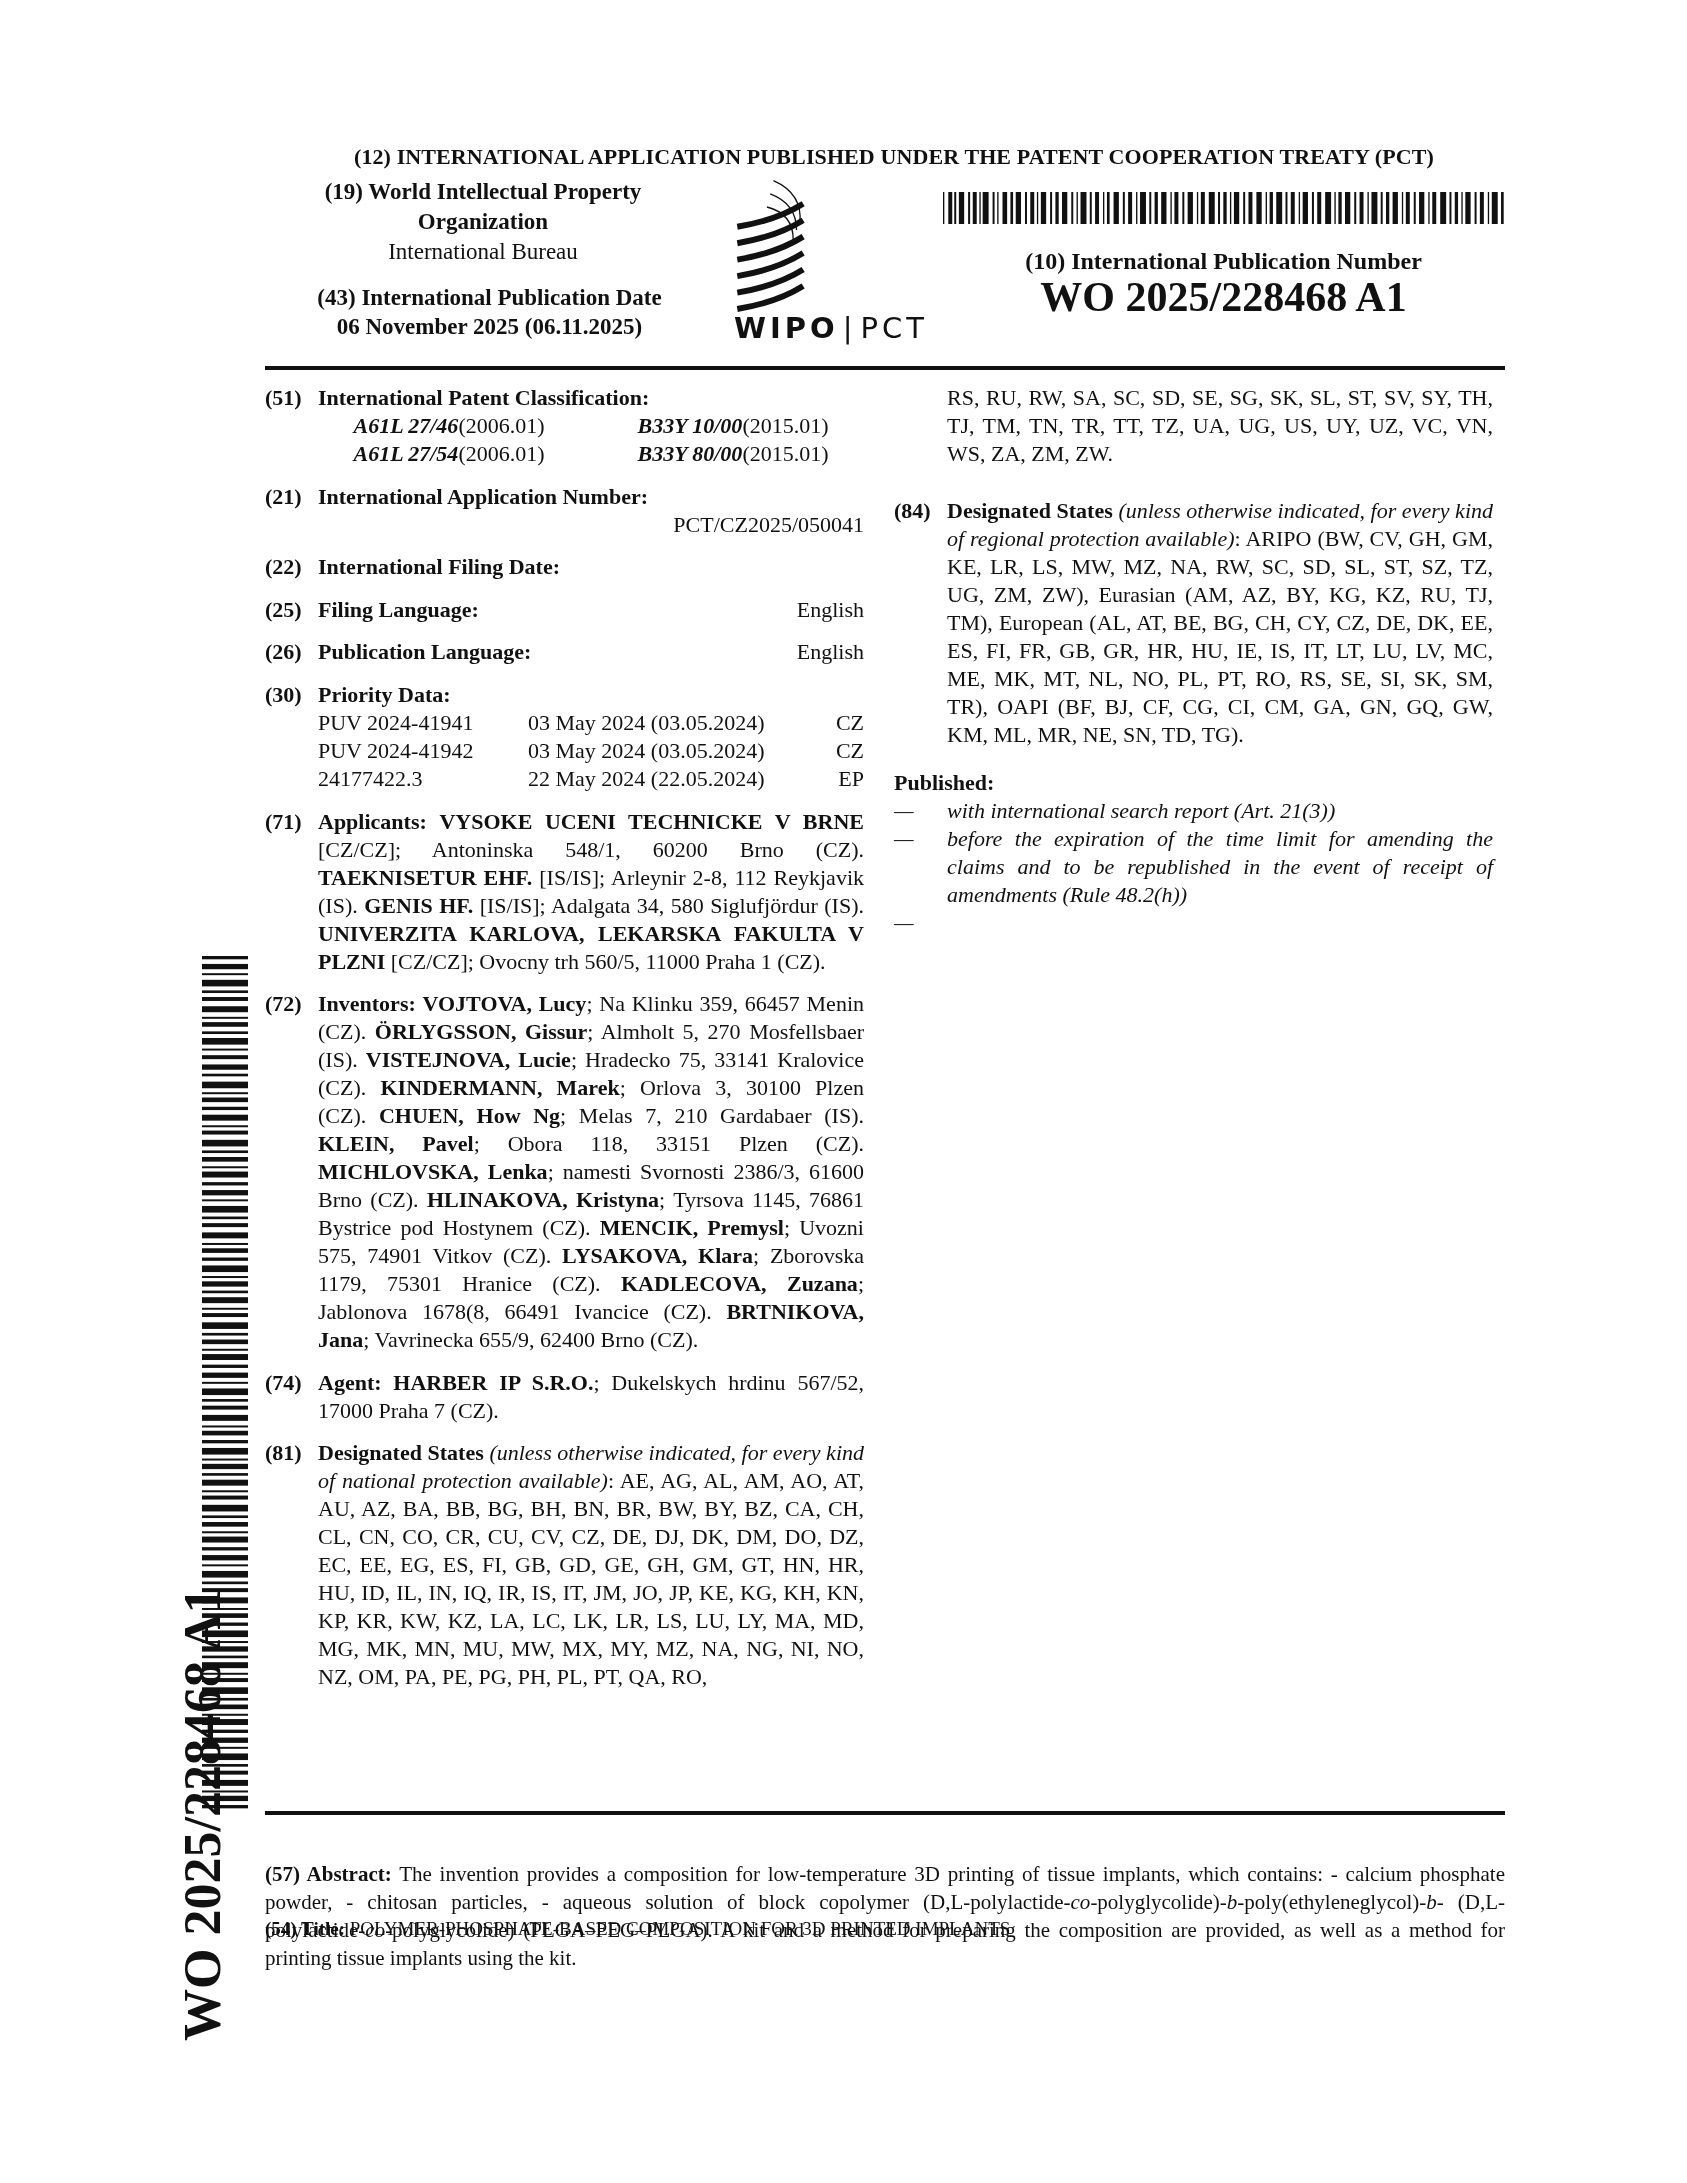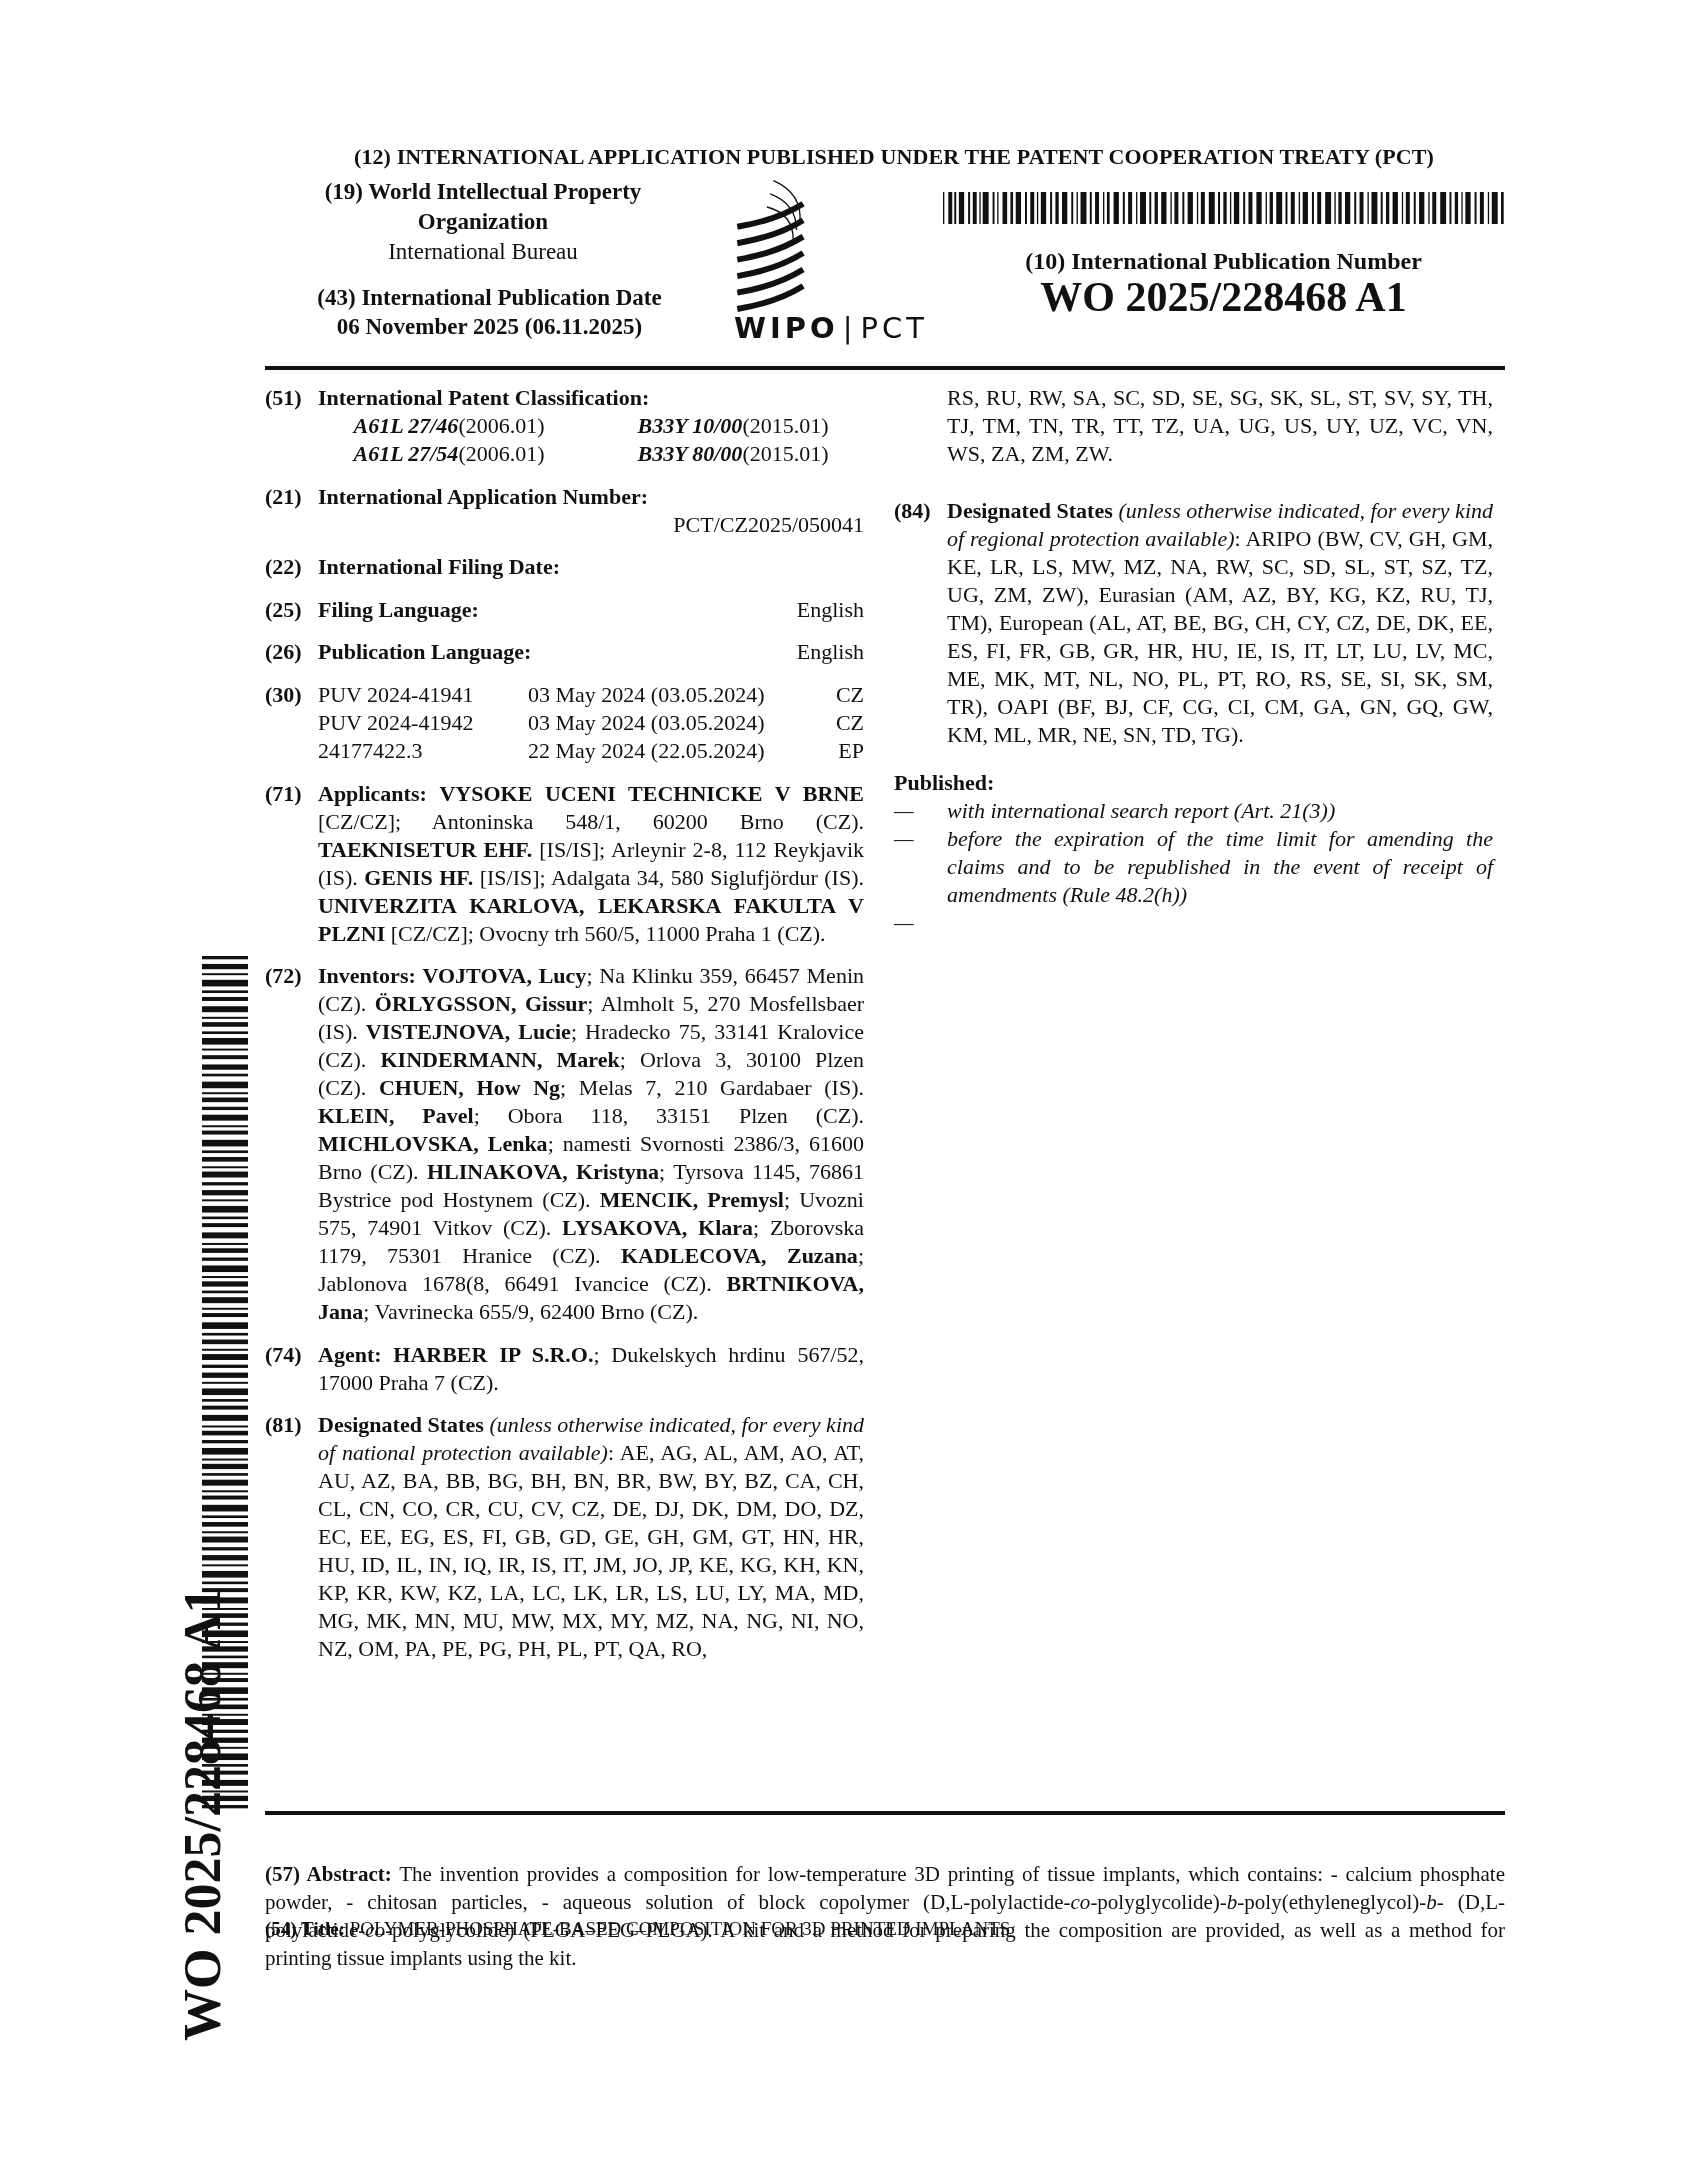--- a/index.html
+++ b/index.html
@@ -218,20 +218,21 @@
   </div>
 
   <div class="field" style="display:flex;justify-content:space-between;">
     <span class="num">(26)</span>
     <span class="lbl">Publication Language:</span>
     <span>English</span>
   </div>
 
   <div class="field">
     <span class="num">(30)</span>
+    <div class="lbl">Priority Data:</div>
     <div class="prio-row">
       <span class="p1">PUV 2024-41941</span>
       <span class="p2">03 May 2024 (03.05.2024)</span>
       <span class="p3">CZ</span>
     </div>
     <div class="prio-row">
       <span class="p1">PUV 2024-41942</span>
       <span class="p2">03 May 2024 (03.05.2024)</span>
       <span class="p3">CZ</span>
     </div>

